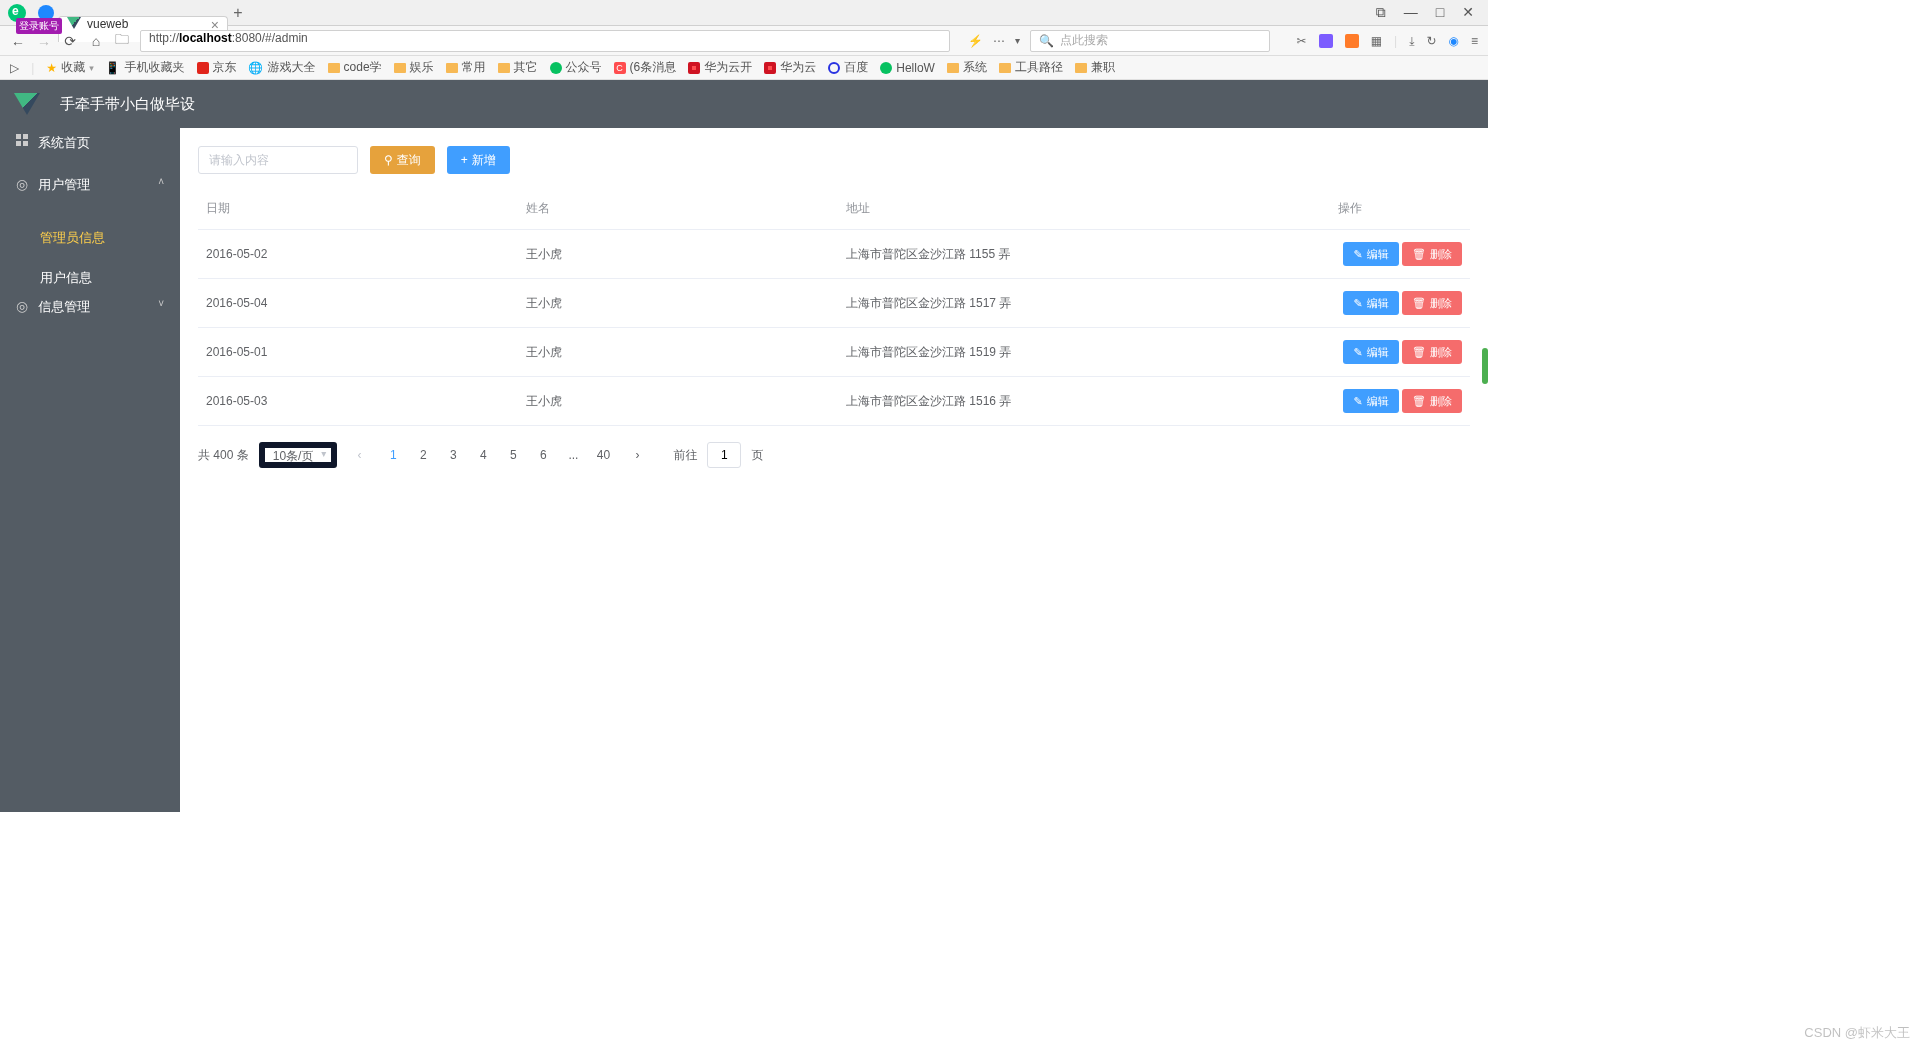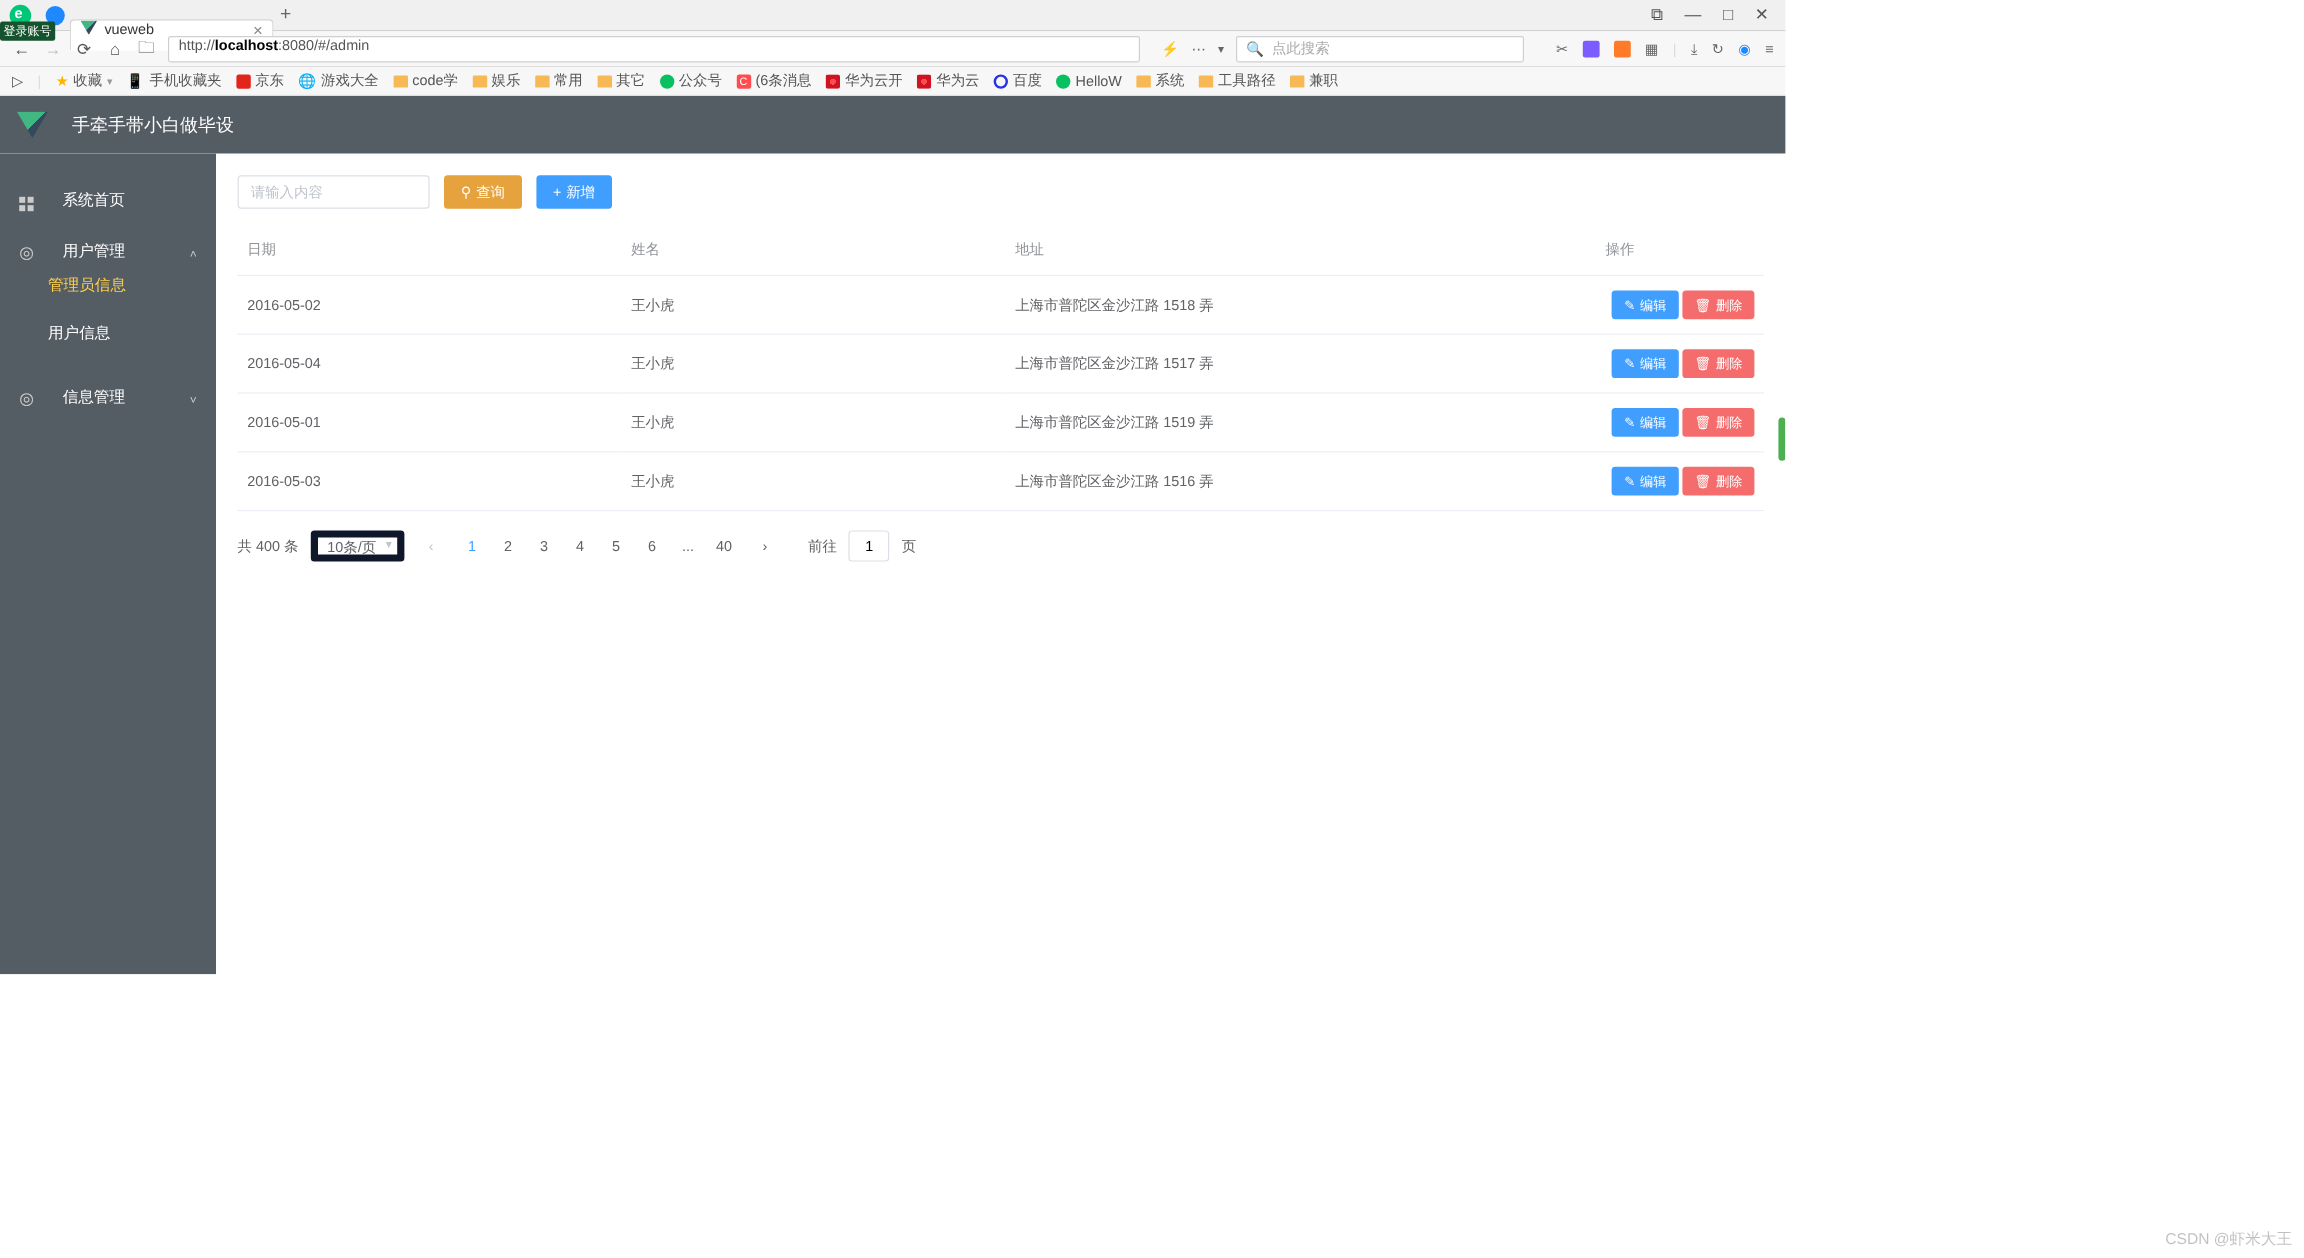--- a/index.html
+++ b/index.html
@@ -33,30 +33,30 @@
 .bm-row { height: 24px; background: #f7f7f7; border-bottom: 1px solid #e0e0e0; display: flex; align-items: center; padding: 0 10px; gap: 12px; font-size: 12px; color: #555; }
 .bm-item { display: flex; align-items: center; gap: 4px; }
 .bm-star { color: #ffb400; }
 .bm-fold { width: 12px; height: 10px; background: #f7b955; border-radius: 1px; }
 .bm-globe { color: #888; }
 .jd-ico { width:12px; height:12px; background:#e1251b; border-radius:2px; display:inline-block; }
 .wx-ico { width:12px; height:12px; background:#07c160; border-radius:50%; display:inline-block; }
 .bd-ico { width:12px; height:12px; border:2px solid #2932e1; border-radius:50%; display:inline-block; box-sizing:border-box; }
 .c-ico { width:12px; height:12px; background:#ff4d4f; border-radius:2px; display:inline-block; color:#fff; font-size:9px; line-height:12px; text-align:center; }
 .hw-ico { width:12px; height:12px; display:inline-block; background:radial-gradient(circle,#ff4d4f 30%,transparent 30%),#cf1322; border-radius:2px; }
-.login-tag { position: absolute; left: 0; top: 18px; background: #14532d; color: #fff; font-size: 10px; padding: 1px 3px; z-index: 10; border-radius:2px; }
+.login-tag { position: absolute; left: 16px; top: 18px; background: #a21caf; color: #fff; font-size: 10px; padding: 1px 3px; z-index: 10; border-radius:2px; }
 
 
 .app { display: flex; flex-direction: column; height: calc(100% - 80px); }
 .app-header { height: 48px; background: #545c64; color: #fff; display: flex; align-items: center; padding: 0 14px; gap: 20px; font-size: 15px; }
 .vue-logo { width: 26px; height: 22px; background: linear-gradient(135deg,#41b883 50%,#35495e 50%); clip-path: polygon(0 0,100% 0,50% 100%); }
 
 .app-body { flex: 1; display: flex; overflow: hidden; }
 .sidebar { width: 180px; background: #545c64; color: #fff; padding-top: 6px; font-size: 13px; }
-.side-item { height: 42px; display: flex; align-items: flex-end; padding: 0 16px; gap: 24px; cursor: pointer; position: relative; }
+.side-item { height: 42px; display: flex; align-items: flex-start; padding: 0 16px; gap: 10px; cursor: pointer; position: relative; }
 .side-item .arrow { margin-left: auto; font-size: 10px; color: #ccc; }
 .side-sub { height: 40px; display: flex; align-items: center; padding-left: 40px; cursor: pointer; color: #fff; font-size: 13px; }
 .side-sub.active { color: #ffd04b; }
 .side-ico { font-size: 14px; color: #ccc; }
 .grid-ico { display: inline-grid; grid-template-columns: 5px 5px; grid-template-rows: 5px 5px; gap: 2px; }
 .grid-ico i { background: #ccc; }
 
 .main { flex: 1; padding: 18px 18px 0 18px; overflow: auto; background:#fff; position:relative; }
 .toolbar { display: flex; gap: 12px; margin-bottom: 14px; }
 .tool-input { width: 160px; height: 28px; border: 1px solid #dcdfe6; border-radius: 3px; padding: 0 10px; font-size: 12px; color: #333; }
@@ -270,21 +270,21 @@
             <th style="width:320px">日期</th>
             <th style="width:320px">姓名</th>
             <th>地址</th>
             <th class="ops" style="width:140px">操作</th>
           </tr>
         </thead>
         <tbody id="tbody">
             <tr>
      <td>2016-05-02</td>
      <td>王小虎</td>
-     <td>上海市普陀区金沙江路 1518 弄</td>
+     <td>上海市普陀区金沙江路 1155 弄</td>
      <td class="ops">
        <button class="btn btn-blue btn-sm"><span>✎</span> 编辑</button>
        <button class="btn btn-red btn-sm"><span>🗑</span> 删除</button>
      </td>
    </tr>
             <tr>
      <td>2016-05-04</td>
      <td>王小虎</td>
      <td>上海市普陀区金沙江路 1517 弄</td>
      <td class="ops">

